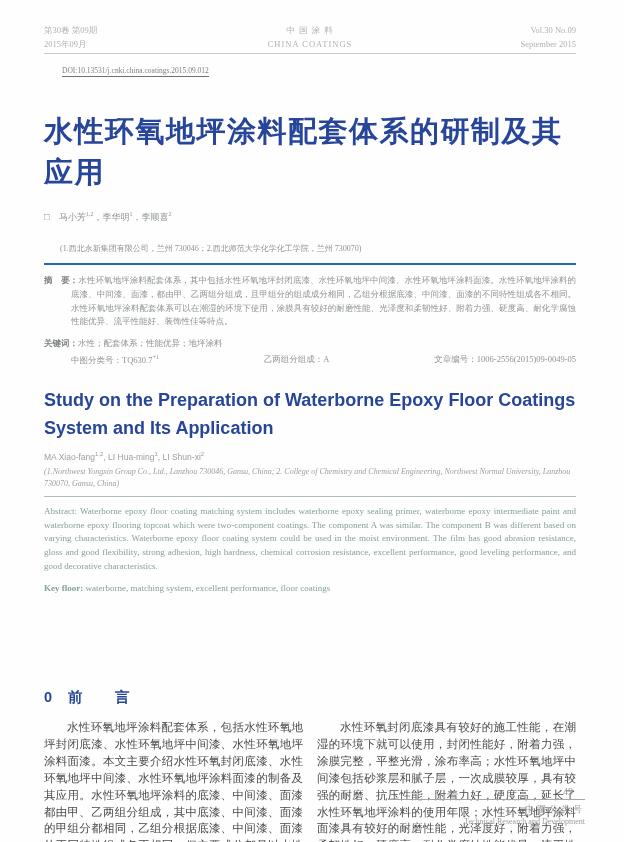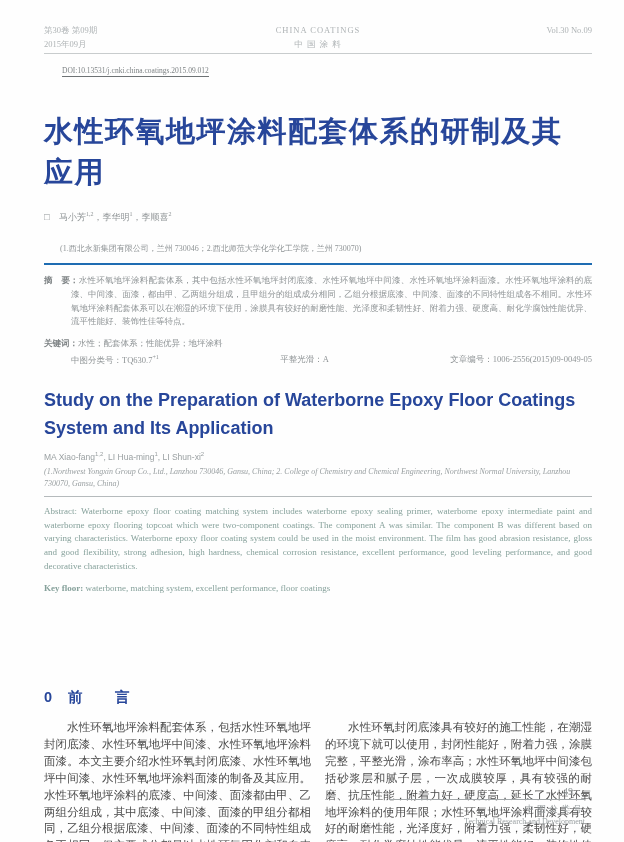--- a/index.html
+++ b/index.html
@@ -3,21 +3,21 @@
 <meta charset="utf-8">
 <style>
   * { box-sizing: border-box; }
   html, body { margin: 0; padding: 0; background: #ffffff; }
   .page {
     position: relative;
     width: 624px;
     height: 842px;
     margin: 0 auto;
     background: #fefefe;
-    padding: 24px 32px 0 44px;
+    padding: 24px 48px 0 44px;
     overflow: hidden;
     font-family: "Liberation Serif", "DejaVu Serif", serif;
   }
 
   
   .hdr-row { display: flex; font-size: 8.5px; line-height: 1.6; color: #aeb3b5; }
   .hdr-left  { width: 33%; text-align: left; }
   .hdr-center{ width: 34%; text-align: center; letter-spacing: 1px; }
   .hdr-right { width: 33%; text-align: right; }
   .hdr-rule { border-top: 1px solid #c8cccd; margin-top: 2px; }
@@ -93,25 +93,26 @@
 
 <div class="page">
 
   <header>
     <div class="hdr-row">
       <div class="hdr-left">
         <div>第30卷 第09期</div>
         <div>2015年09月</div>
       </div>
       <div class="hdr-center">
+        <div>中 国 涂 料</div>
         <div>CHINA COATINGS</div>
-        <div>中 国 涂 料</div>
       </div>
       <div class="hdr-right">
         <div>Vol.30 No.09</div>
+        <div>September 2015</div>
       </div>
     </div>
     <div class="hdr-rule"></div>
     <div class="doi-wrap">
       <span class="doi">DOI:10.13531/j.cnki.china.coatings.2015.09.012</span>
     </div>
   </header>
 
   <h1 class="title-cn">水性环氧地坪涂料配套体系的研制及其应用</h1>
 
@@ -122,21 +123,21 @@
   <div class="affil-cn">(1.西北永新集团有限公司，兰州  730046；2.西北师范大学化学化工学院，兰州  730070)</div>
 
   <div class="blue-rule"></div>
 
   <p class="abstract-cn"><span class="lbl">摘　要：</span><span>水性环氧地坪涂料配套体系，其中包括水性环氧地坪封闭底漆、水性环氧地坪中间漆、水性环氧地坪涂料面漆。水性环氧地坪涂料的底漆、中间漆、面漆，都由甲、乙两组分组成，且甲组分的组成成分相同，乙组分根据底漆、中间漆、面漆的不同特性组成各不相同。水性环氧地坪涂料配套体系可以在潮湿的环境下使用，涂膜具有较好的耐磨性能、光泽度和柔韧性好、附着力强、硬度高、耐化学腐蚀性能优异、流平性能好、装饰性佳等特点。</span></p>
 
   <div class="keywords-cn"><span class="lbl">关键词：</span><span>水性；配套体系；性能优异；地坪涂料</span></div>
 
   <div class="meta-row">
     <span><span>中图分类号：TQ630.7</span><sup>+1</sup></span>
-    <span>平整光滑：A</span>
+    <span>乙两组分组成：A</span>
     <span>文章编号：1006-2556(2015)09-0049-05</span>
   </div>
 
   <h2 class="title-en">Study on the Preparation of Waterborne Epoxy Floor Coatings System and Its Application</h2>
 
   <div class="authors-en">
     <span><span>MA Xiao-fang</span><sup>1,2</sup><span>, </span></span><span><span>LI Hua-ming</span><sup>1</sup><span>, </span></span><span><span>LI Shun-xi</span><sup>2</sup><span></span></span>
   </div>
   <div class="affil-en">(1.Northwest Yongxin Group Co., Ltd., Lanzhou 730046, Gansu, China; 2. College of Chemistry and Chemical Engineering, Northwest Normal University, Lanzhou 730070, Gansu, China)</div>
 

